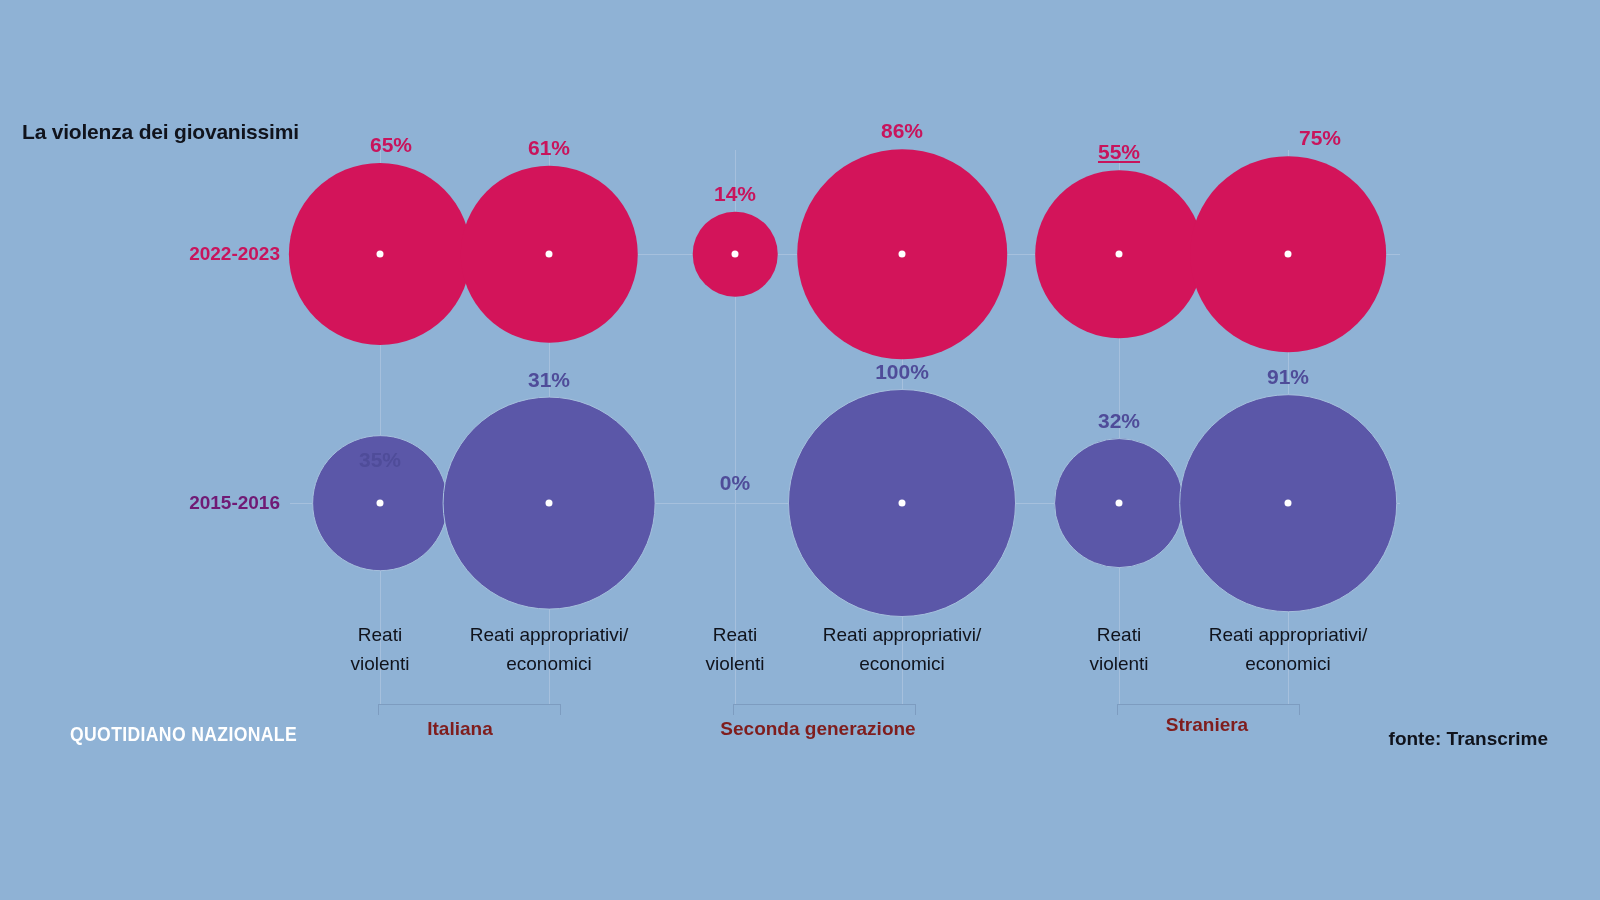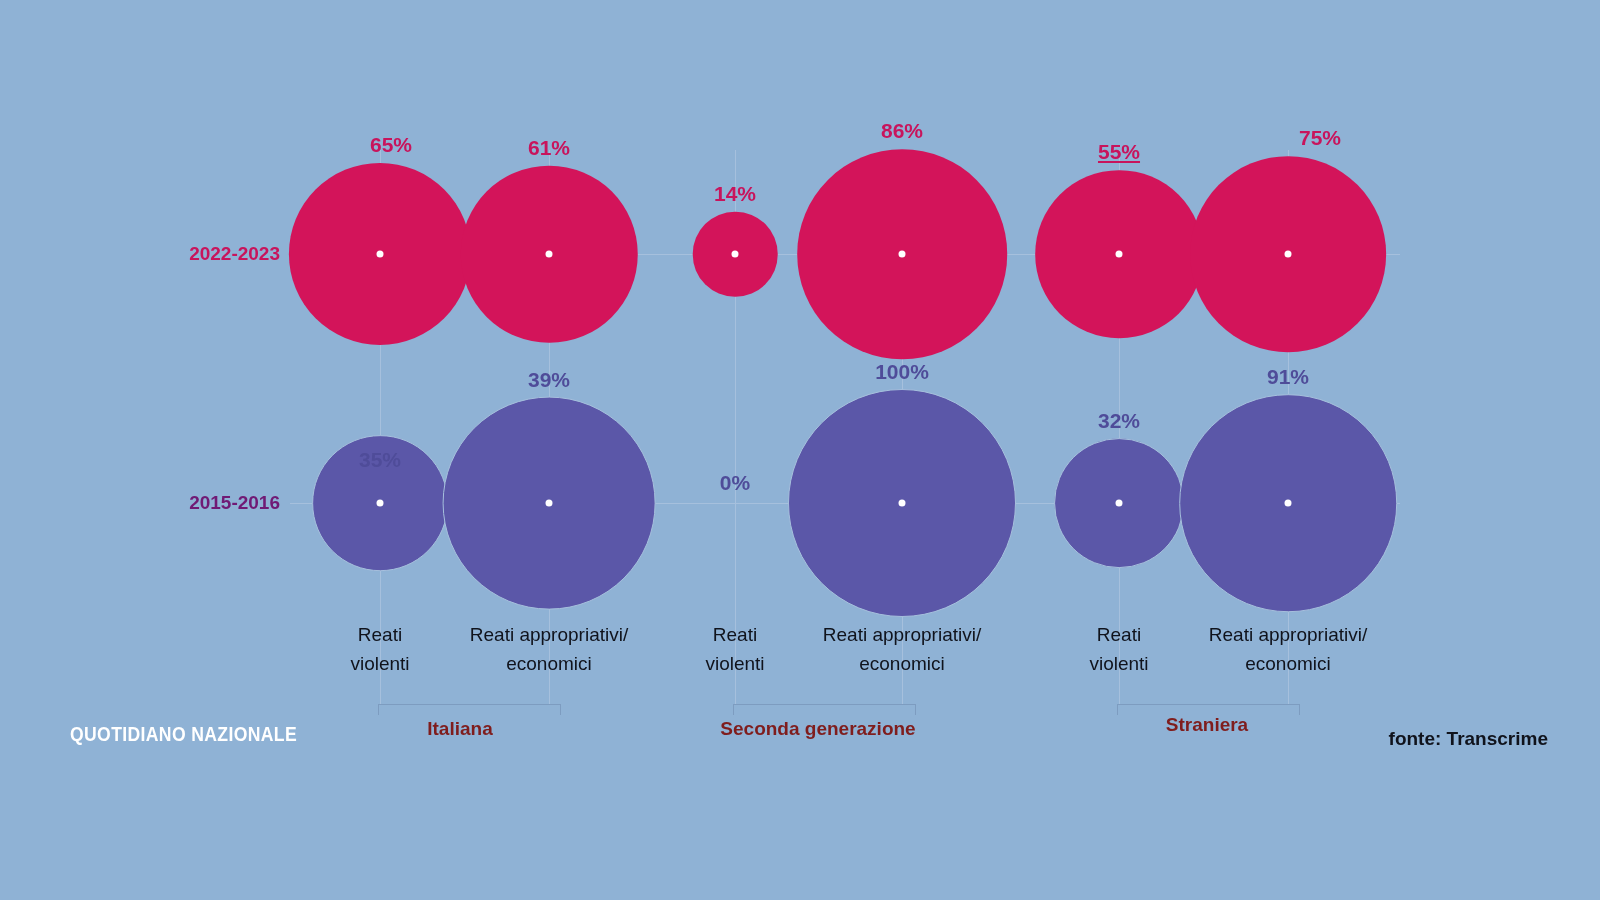--- a/index.html
+++ b/index.html
@@ -137,20 +137,21 @@
     font-weight: 700;
     color: #10131c;
     white-space: nowrap;
   }
 </style>
 </head>
 <body>
 
 <div id="infographic">
 
+  <div id="chart-title">La violenza dei giovanissimi</div>
 
   <div id="plot-area">
       <div class="gridline-h" style="left: 290px; top: 254px; width: 1110px;"></div>
       <div class="gridline-h" style="left: 290px; top: 503px; width: 1110px;"></div>
       <div class="gridline-v" style="left: 380px; top: 150px; height: 555px;"></div>
       <div class="gridline-v" style="left: 549px; top: 150px; height: 555px;"></div>
       <div class="gridline-v" style="left: 735px; top: 150px; height: 555px;"></div>
       <div class="gridline-v" style="left: 902px; top: 150px; height: 555px;"></div>
       <div class="gridline-v" style="left: 1119px; top: 150px; height: 555px;"></div>
       <div class="gridline-v" style="left: 1288px; top: 150px; height: 555px;"></div>
@@ -170,21 +171,21 @@
       <div class="bubble-dot" style="left: 1119px; top: 254px;"></div>
       <div class="bubble-value c-pink" style="left: 1119px; top: 164.197px; text-decoration: underline;">55%</div>
       <div class="bubble c-pink" style="left: 1288px; top: 254px; width: 195.722px; height: 195.722px;"></div>
       <div class="bubble-dot" style="left: 1288px; top: 254px;"></div>
       <div class="bubble-value c-pink" style="left: 1288px; top: 150.139px; margin-left: 32px;">75%</div>
       <div class="bubble c-purple" style="left: 380px; top: 503px; width: 133.703px; height: 133.703px;"></div>
       <div class="bubble-dot" style="left: 380px; top: 503px;"></div>
       <div class="bubble-value c-purple" style="left: 380px; top: 444px; margin-top: 28px;">35%</div>
       <div class="bubble c-purple" style="left: 549px; top: 503px; width: 210.799px; height: 210.799px;"></div>
       <div class="bubble-dot" style="left: 549px; top: 503px;"></div>
-      <div class="bubble-value c-purple" style="left: 549px; top: 391.601px;">39%</div>
+      <div class="bubble-value c-purple" style="left: 549px; top: 391.601px;">31%</div>
       <div class="bubble-value inline c-purple" style="left: 735px; top: 483px;">0%</div>
       <div class="bubble c-purple" style="left: 902px; top: 503px; width: 226px; height: 226px;"></div>
       <div class="bubble-dot" style="left: 902px; top: 503px;"></div>
       <div class="bubble-value c-purple" style="left: 902px; top: 384px;">100%</div>
       <div class="bubble c-purple" style="left: 1119px; top: 503px; width: 127.845px; height: 127.845px;"></div>
       <div class="bubble-dot" style="left: 1119px; top: 503px;"></div>
       <div class="bubble-value c-purple" style="left: 1119px; top: 433.078px;">32%</div>
       <div class="bubble c-purple" style="left: 1288px; top: 503px; width: 215.59px; height: 215.59px;"></div>
       <div class="bubble-dot" style="left: 1288px; top: 503px;"></div>
       <div class="bubble-value c-purple" style="left: 1288px; top: 389.205px;">91%</div>

